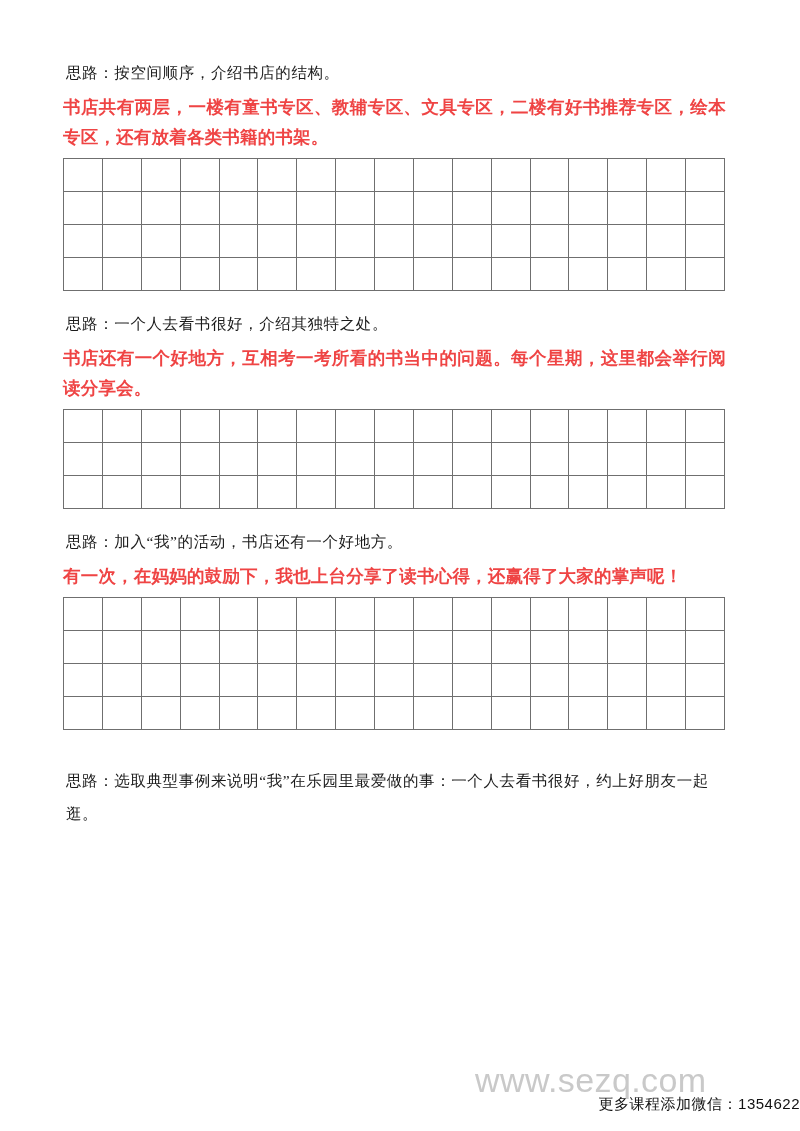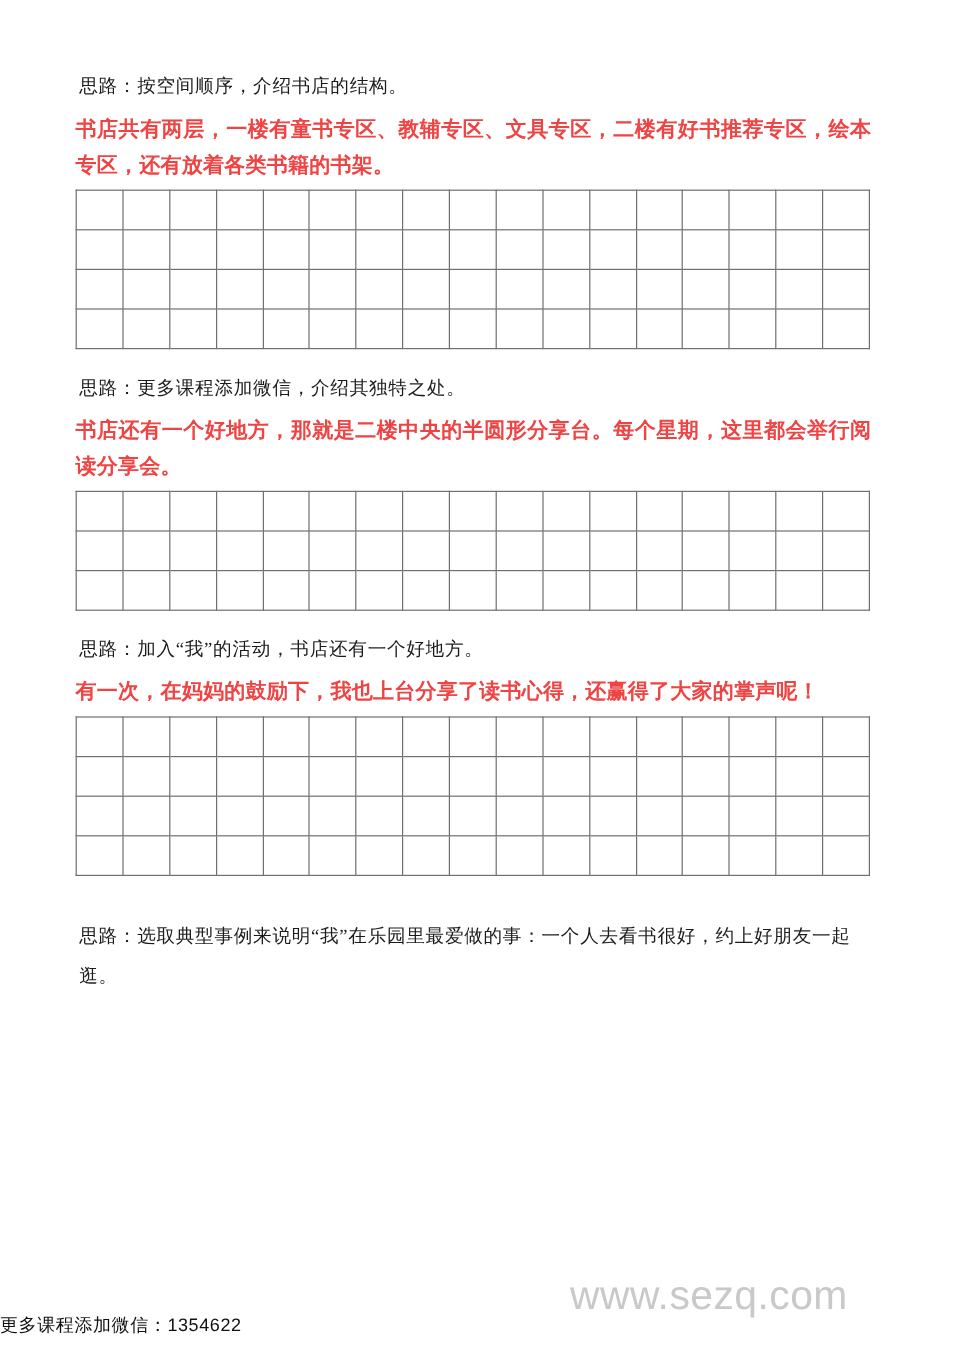--- a/index.html
+++ b/index.html
@@ -82,21 +82,21 @@
     margin-bottom: 0;
     margin-top: 34px;
   }
 
   
   .footer {
     position: absolute;
     left: 0;
     top: 1095px;
     width: 800px;
-    text-align: left;
+    text-align: right;
     font-family: "Liberation Sans", "DejaVu Sans", sans-serif;
     font-size: 15px;
     color: #111111;
     letter-spacing: 0.5px;
   }
 
   
   .watermark {
     position: absolute;
     left: 475px;
@@ -195,22 +195,22 @@
               <td></td>
               <td></td>
               <td></td>
               <td></td>
             </tr>
         </tbody>
       </table>
     </div>
 
     <div class="section">
-      <p class="hint">思路：更多课程添加微信，介绍其独特之处。</p>
-      <p class="sample">书店还有一个好地方，那就是二楼中央的半圆形分享台。每个星期，这里都会举行阅读分享会。</p>
+      <p class="hint">思路：一个人去看书很好，介绍其独特之处。</p>
+      <p class="sample">书店还有一个好地方，互相考一考所看的书当中的问题。每个星期，这里都会举行阅读分享会。</p>
       <table class="grid">
         <tbody>
           <tr>
               <td></td>
               <td></td>
               <td></td>
               <td></td>
               <td></td>
               <td></td>
               <td></td>

